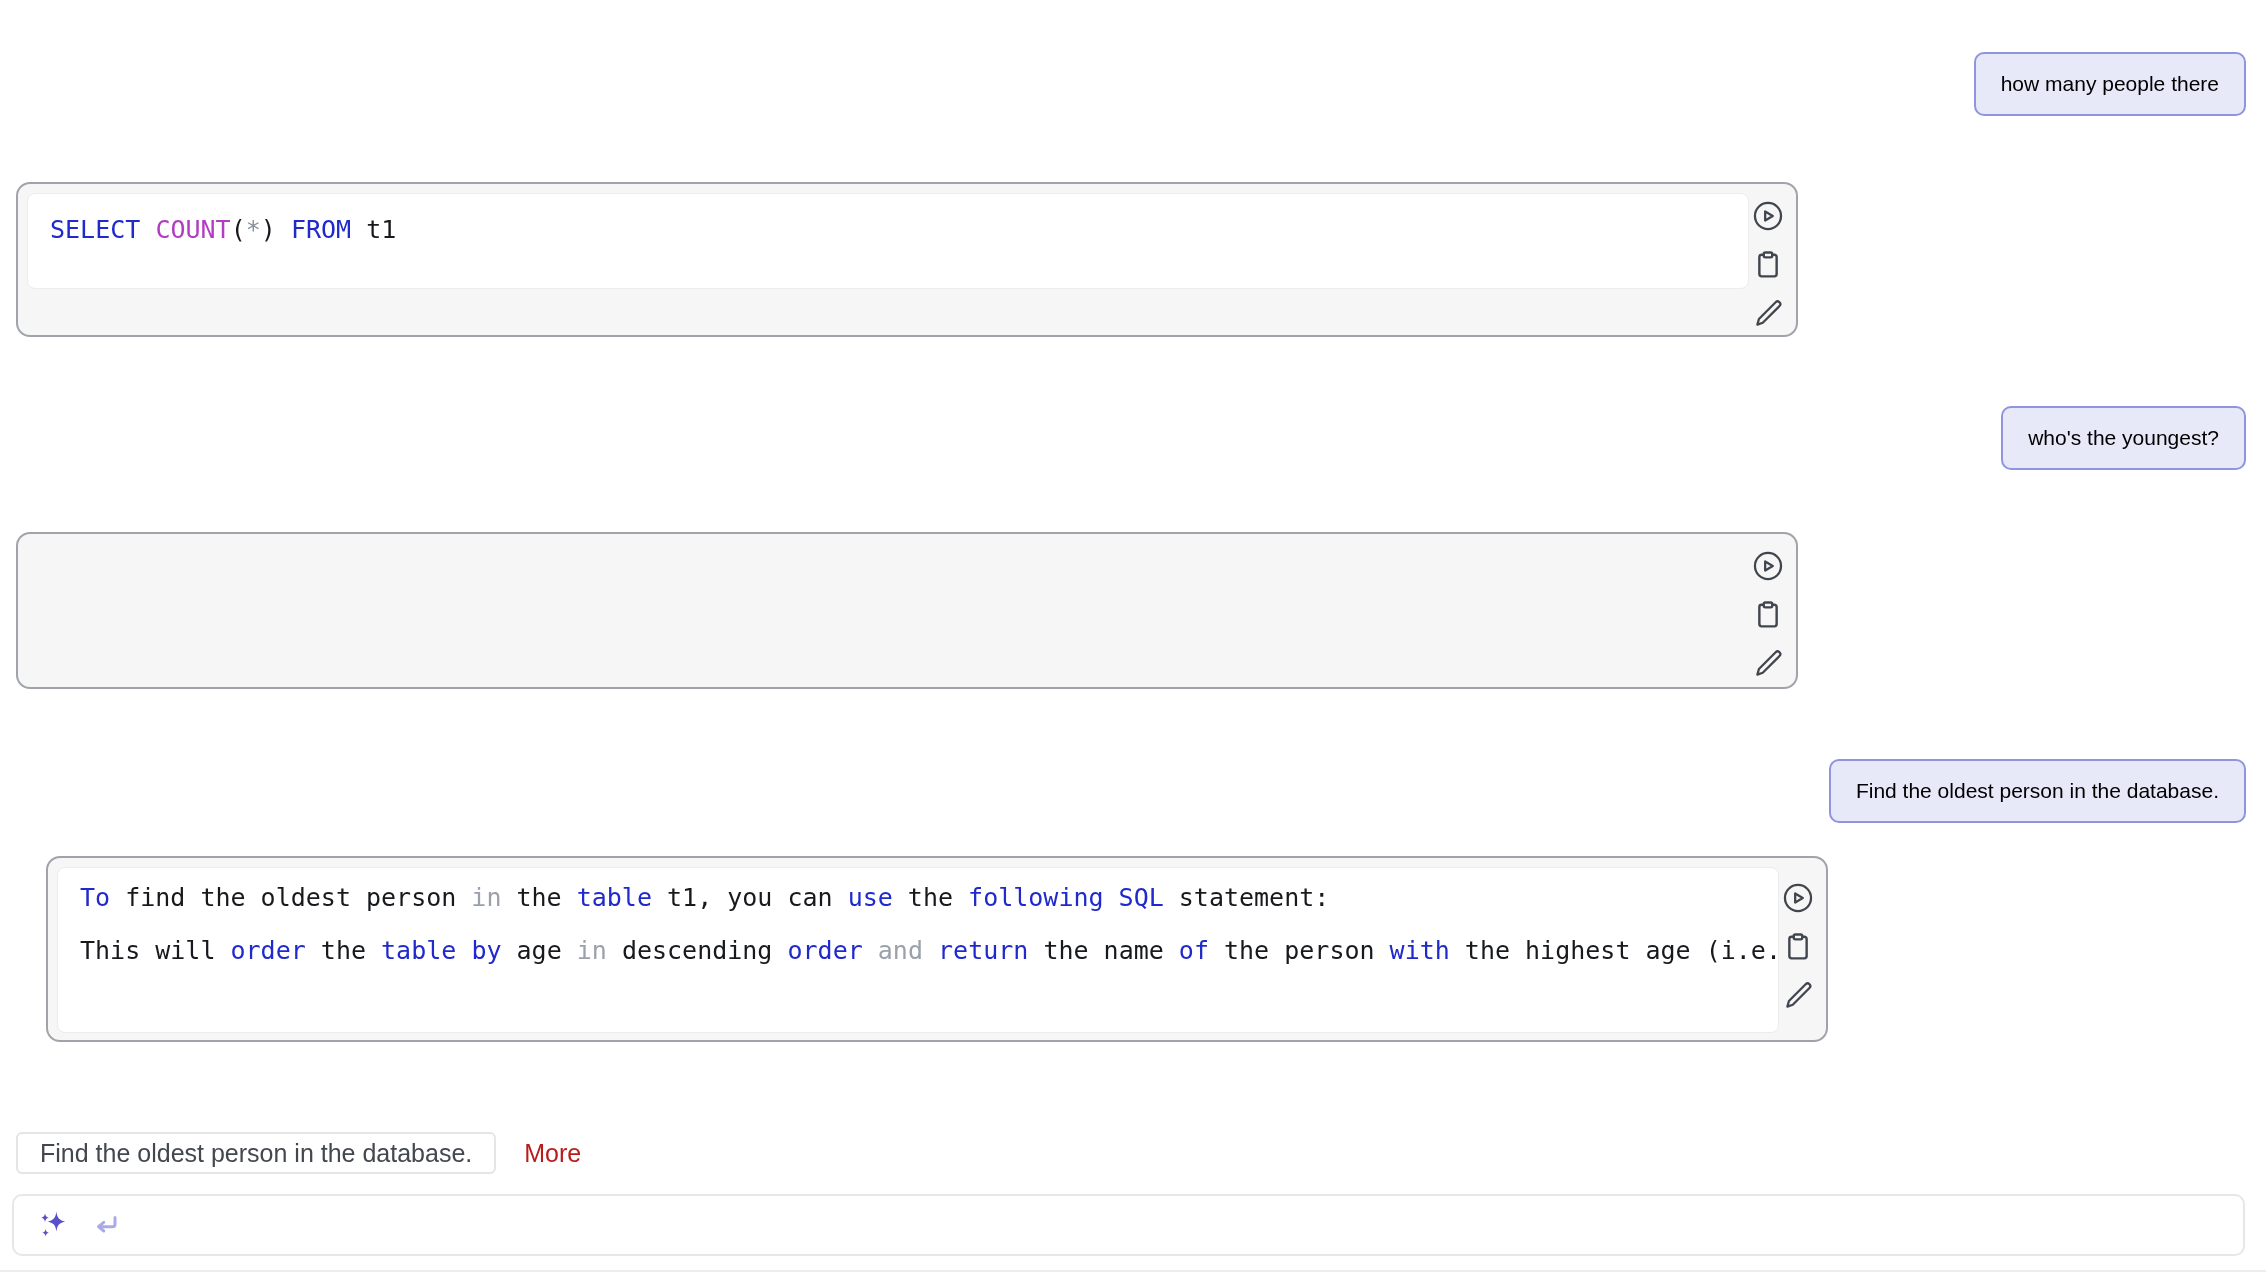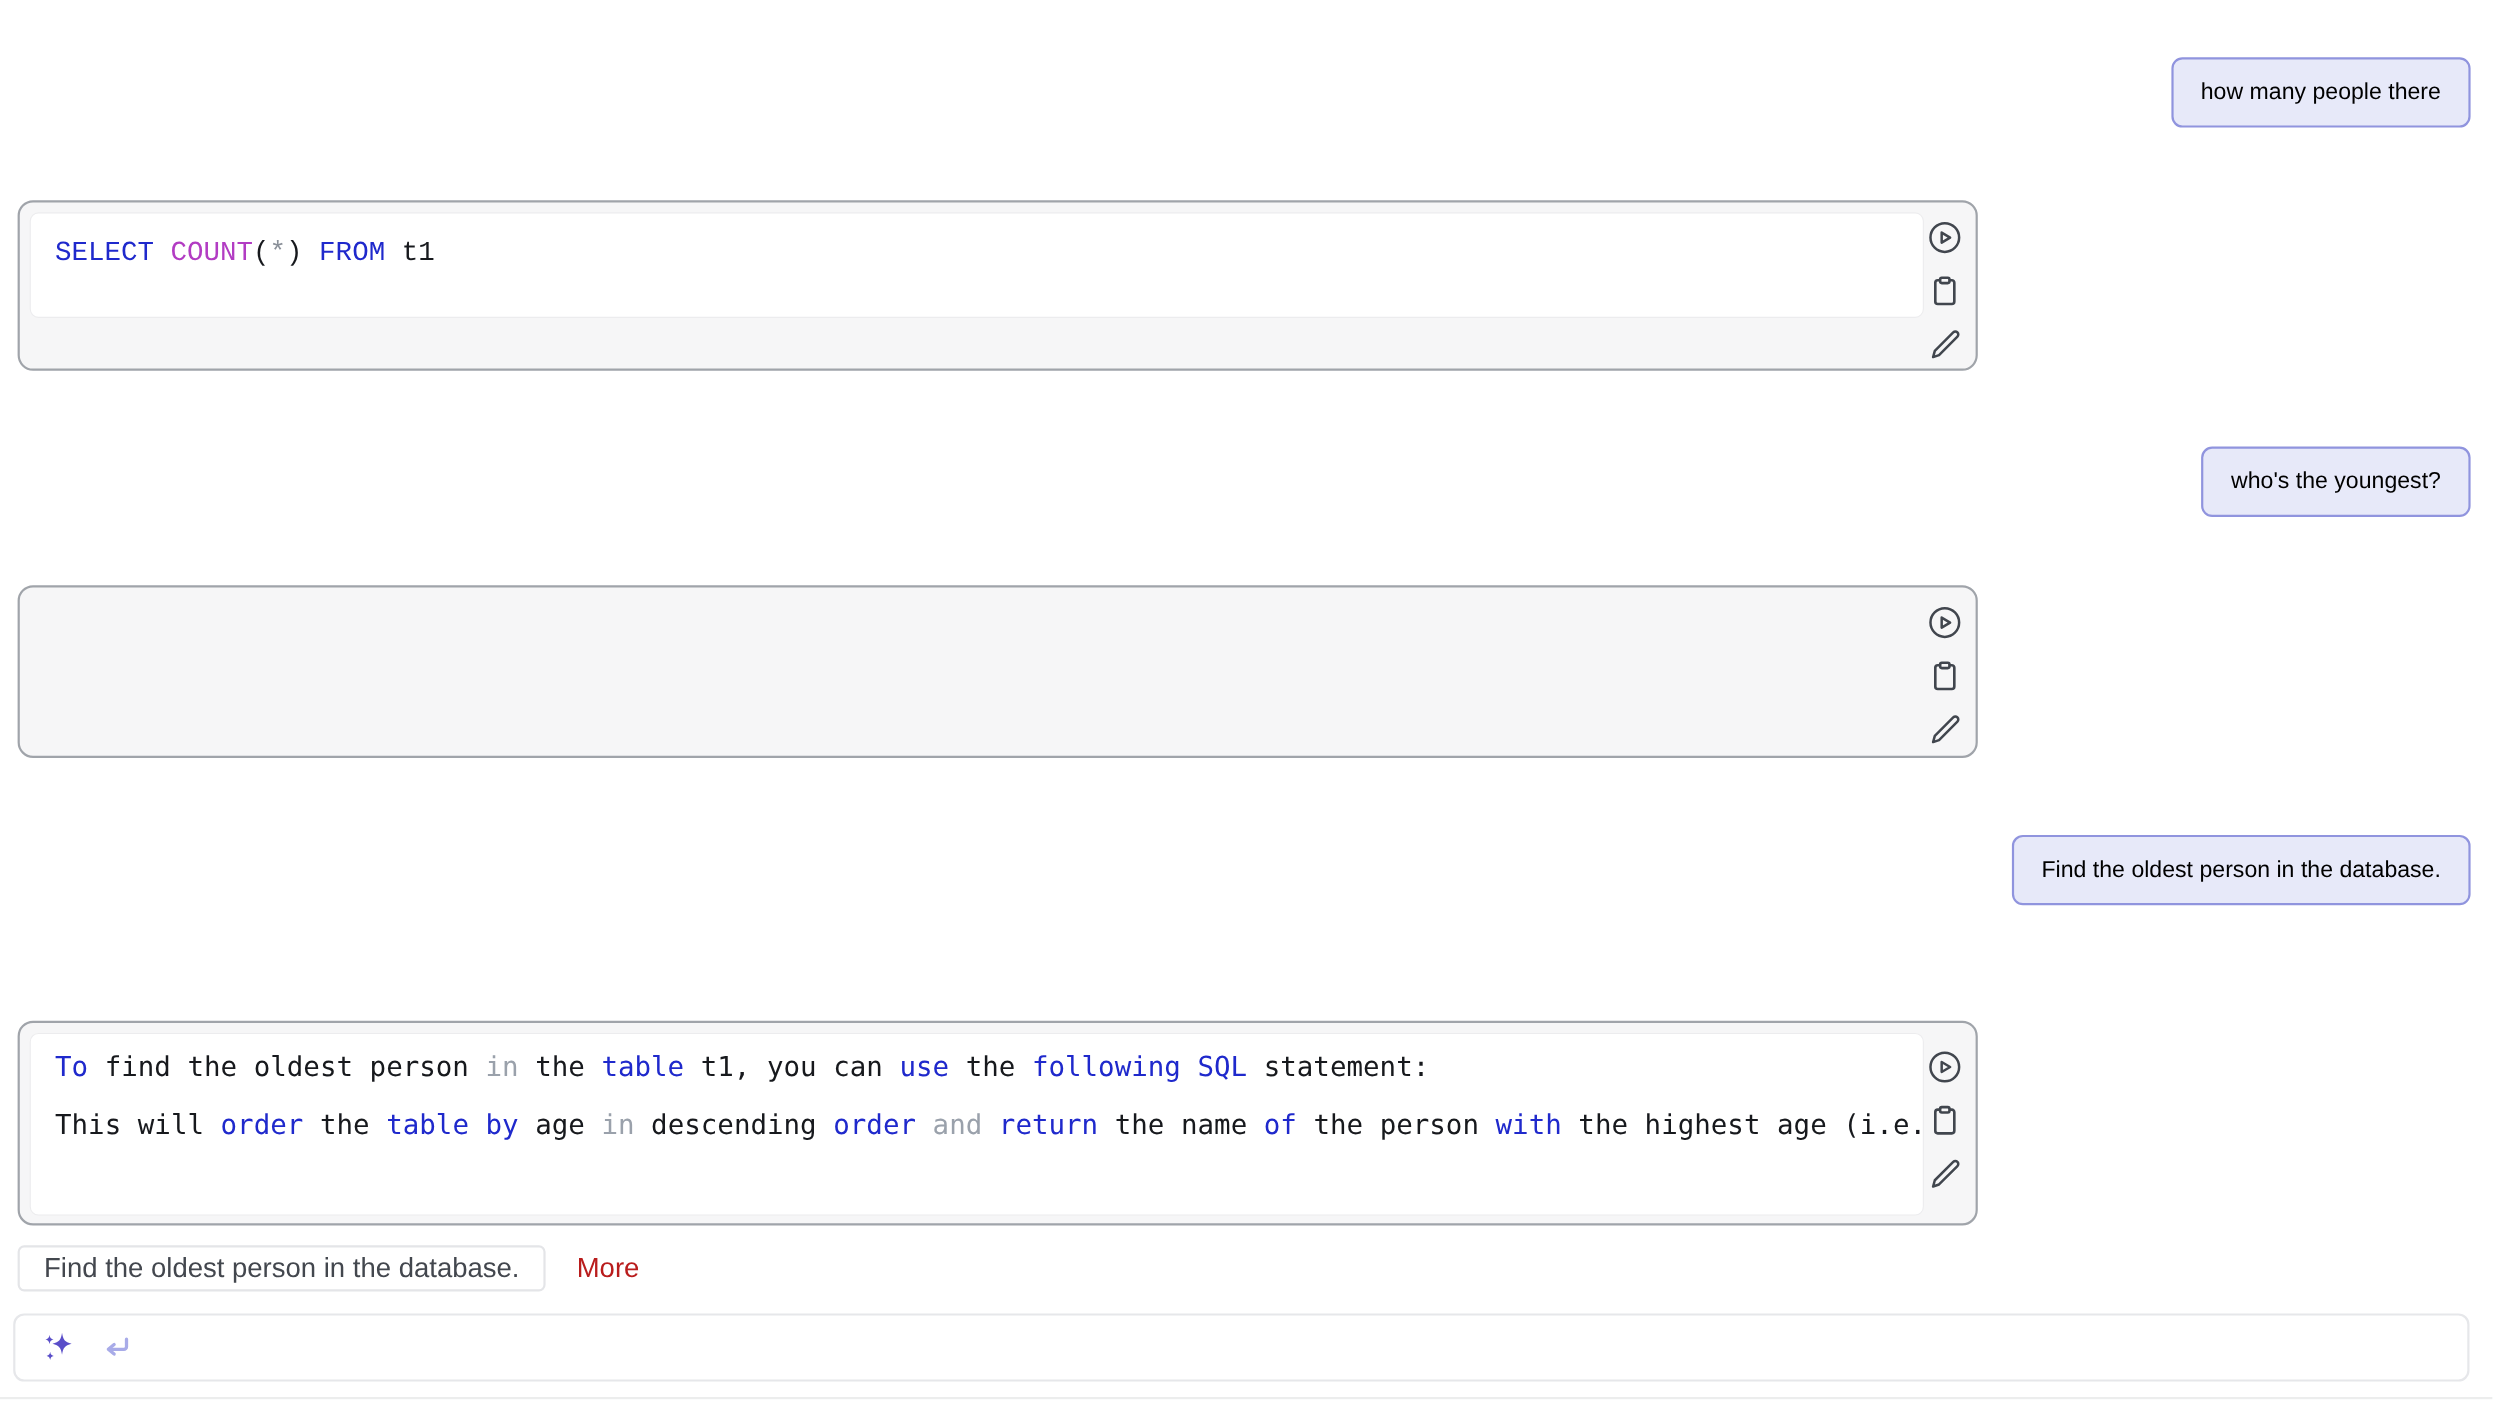--- a/index.html
+++ b/index.html
@@ -31,35 +31,35 @@
     position:absolute;
     left:16px;
     width:1782px;
     background:#f6f6f7;
     border:2px solid #a0a4aa;
     border-radius:14px;
     box-sizing:border-box;
   }
   #card1{top:182px;height:155px;}
   #card2{top:532px;height:157px;}
-  #card3{top:928px;height:186px;}
+  #card3{top:856px;height:186px;margin-left:30px;}
   .card-inner{
     position:absolute;
     left:9px;top:9px;
     width:1722px;
     box-sizing:border-box;
     background:#ffffff;
     border:1px solid #ececee;
     border-radius:8px;
     overflow:hidden;
     font-family:"DejaVu Sans Mono","Liberation Mono",monospace;
     font-size:25px;
     color:#17191d;
   }
-  #card1 .card-inner,#card2 .card-inner{height:96px;padding:21px 22px;font-family:Liberation Mono, monospace;}
+  #card1 .card-inner,#card2 .card-inner{height:96px;padding:21px 22px;}
   #card3 .card-inner{height:166px;padding:3px 22px;line-height:53px;}
   .code-line{white-space:nowrap;}
   .tok-kw{color:var(--keyword,#1f29cc);}
   .tok-fn{color:var(--function,#b23cc3);}
   .tok-pl{color:#17191d;}
   .tok-num{color:var(--number,#3e8a5e);}
   .tok-mut{color:var(--muted,#8a9099);}
   .tok-gr{color:var(--comment_gray,#9aa1ab);}
   
   .icon-col{

